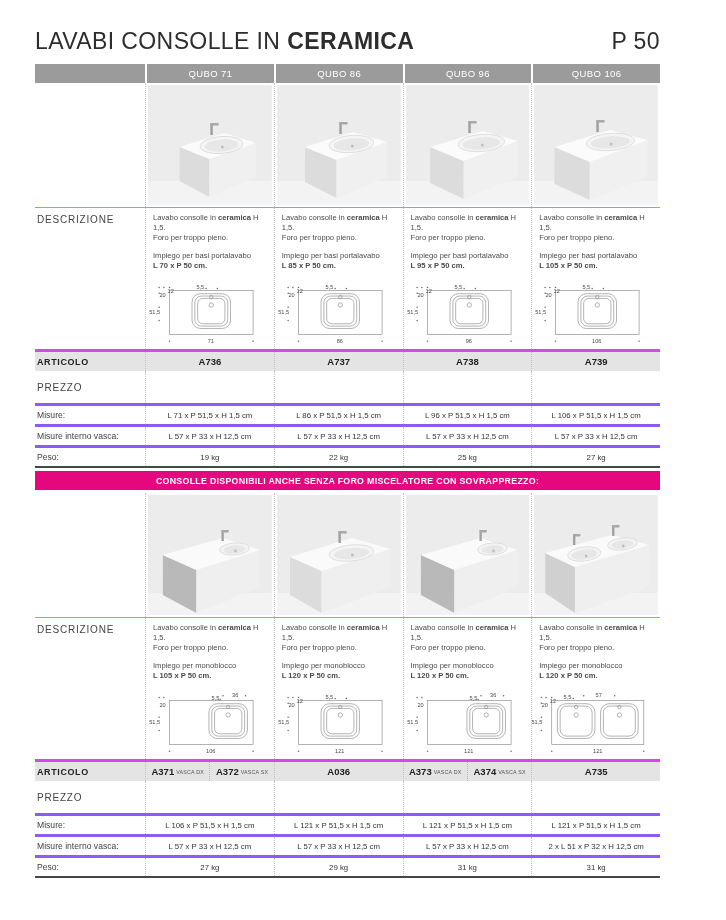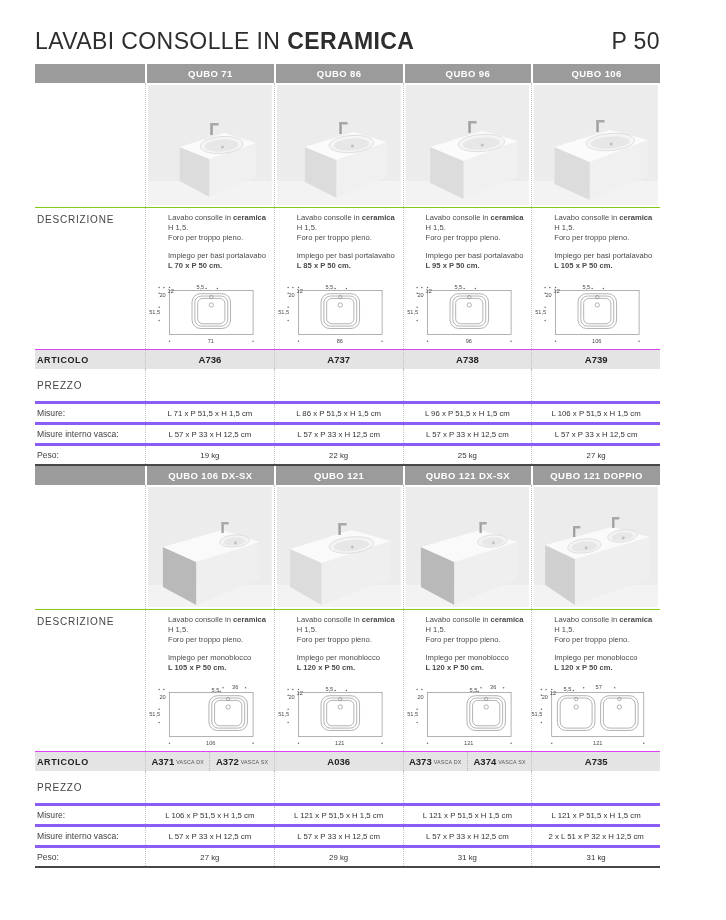--- a/index.html
+++ b/index.html
@@ -5,37 +5,37 @@
   html,body{margin:0;padding:0;background:#fff}
   .page{position:relative;width:695px;height:920px;background:#fff;overflow:hidden;
         font-family:"Liberation Sans",sans-serif;color:#333}
   .title-row{display:flex;justify-content:space-between;align-items:baseline;
              margin:28px 35px 9px 35px;font-size:23px;letter-spacing:.4px;color:#2d2d2d}
   .title-bold{font-weight:bold}
   .grid{display:grid;grid-template-columns:110px repeat(4,1fr)}
   .mrg{margin-left:35px;margin-right:35px}
   .hdr-row{height:19px}
   .hdr-cell{background:#9b9b9b;display:flex;align-items:center;justify-content:center;
-            color:#fff;font-weight:bold;font-size:9.5px;letter-spacing:.4px;border-left:2px solid #fff}
+            color:#fff;font-weight:normal;font-size:9.5px;letter-spacing:.4px;border-left:2px solid #fff}
   .hdr-cell.first{border-left:none}
   .cell{border-left:1px dotted #c2c2c2;min-width:0}
   .cell.first{border-left:none}
   .row-img{height:124px}
   .img-cell{padding:2px}
   .img-cell svg{width:100%;height:100%;display:block}
   .row-desc{border-top:1px solid #84cc16;height:68px}
   .desc-cell{padding:5px 4px 0 7px;font-size:7.6px;line-height:1.32;color:#4a4a4a}
-  .desc-cell p{margin:0 0 8px 15px}
+  .desc-cell p{margin:0 0 8px 0}
   .lbl{font-size:10px;color:#444;letter-spacing:.8px;padding:6px 0 0 2px}
   .row-draw{height:73px}
   .draw-cell svg{width:100%;height:100%;display:block}
   .dln{fill:none;stroke:#8c8c8c;stroke-width:.7}
   .dtx text{font-size:6px;fill:#4a4a4a}
   .ddot circle{fill:#666}
-  .row-art{height:19px;border-top:1px solid #d946ef}
+  .row-art{height:19px;border-top:3px solid #d946ef}
   .row-art .cell{background:#e4e4e4}
   .art-label{display:flex;align-items:center;font-weight:bold;font-size:9px;letter-spacing:.6px;padding-left:2px;color:#222}
   .art-cell{display:flex;align-items:center;justify-content:center;font-weight:bold;font-size:9.5px;color:#222}
   .art-half{flex:1;height:100%;display:flex;align-items:center;justify-content:center}
   .art-half + .art-half{border-left:1px dotted #b7b7b7}
   .tag{font-size:5.3px;font-weight:normal;margin-left:2px;color:#555;letter-spacing:.2px}
   .row-prezzo{height:32px}
   .prezzo-label{display:flex;align-items:center;font-size:10px;letter-spacing:.8px;padding-left:2px;color:#444}
   .row-m{height:18px;border-top:3px solid #8b5cf6}
   .row-m.last{border-bottom:2px solid #474747}
@@ -305,28 +305,22 @@
     <div class="cell m-cell">L 57 x P 33 x H 12,5 cm</div>
   </div>
   <div class="grid row-m last mrg">
     <div class="cell first m-label">Peso:</div>
     <div class="cell m-cell">19 kg</div>
     <div class="cell m-cell">22 kg</div>
     <div class="cell m-cell">25 kg</div>
     <div class="cell m-cell">27 kg</div>
   </div>
 
-
-  <div class="grid hdr-row mrg">
-    <div class="hdr-cell first"></div>
-    <div class="hdr-cell">QUBO 106 DX-SX</div>
-    <div class="hdr-cell">QUBO 121</div>
-    <div class="hdr-cell">QUBO 121 DX-SX</div>
-    <div class="hdr-cell">QUBO 121 DOPPIO</div>
-  </div>
+  <div class="banner">CONSOLLE DISPONIBILI ANCHE SENZA FORO MISCELATORE CON SOVRAPPREZZO:</div>
+
 
   <div class="grid row-img mrg">
     <div class="cell first"></div>
     <div class="cell img-cell">
       <svg viewBox="0 0 133 120" preserveAspectRatio="none">
         <rect width="133" height="120" fill="#ececec"></rect>
           <rect y="98" width="133" height="22" fill="#f3f3f3"></rect>
         <polygon points="16,60 52,75 52,118 16,100" fill="#b9b9b9"></polygon>
         <polygon points="52,75 120,55 120,92 52,118" fill="#efefef"></polygon>
         <polygon points="16,60 80,43 120,55 52,75" fill="#fafafa"></polygon>

